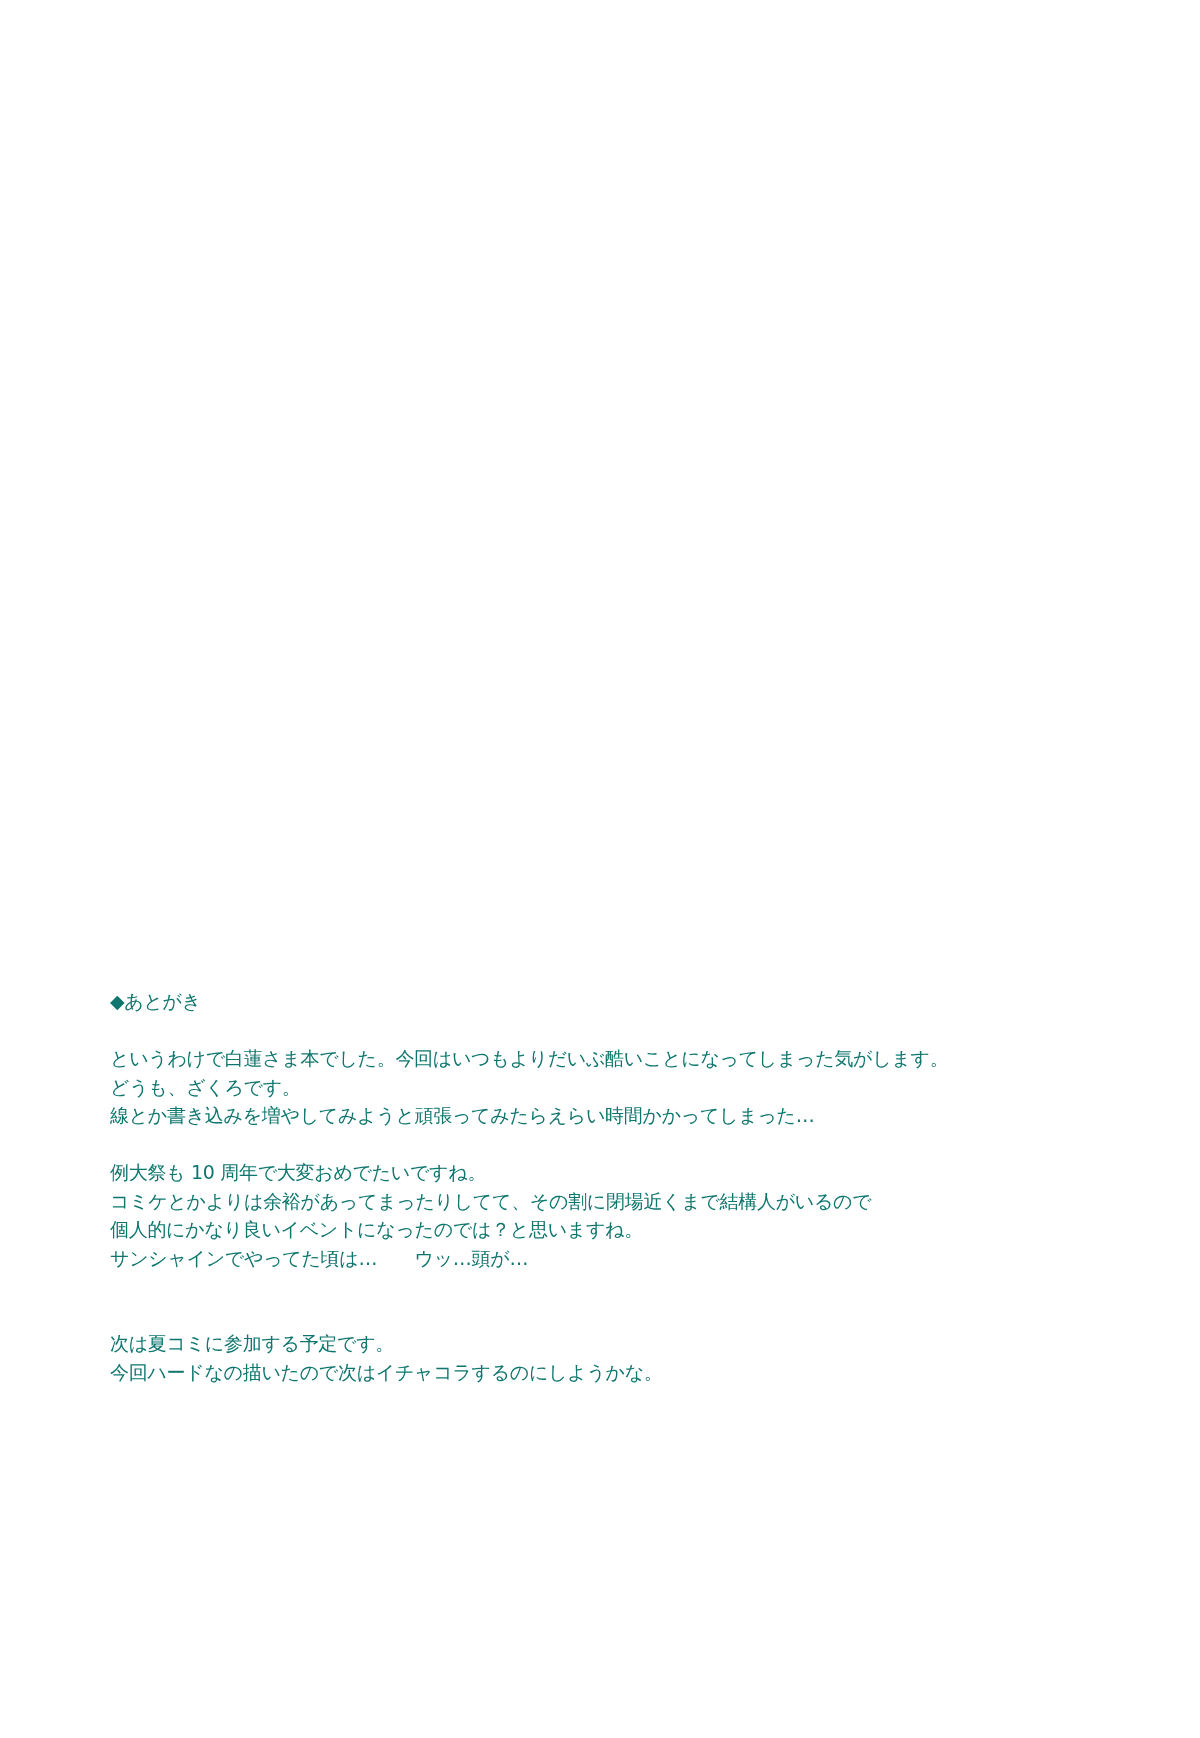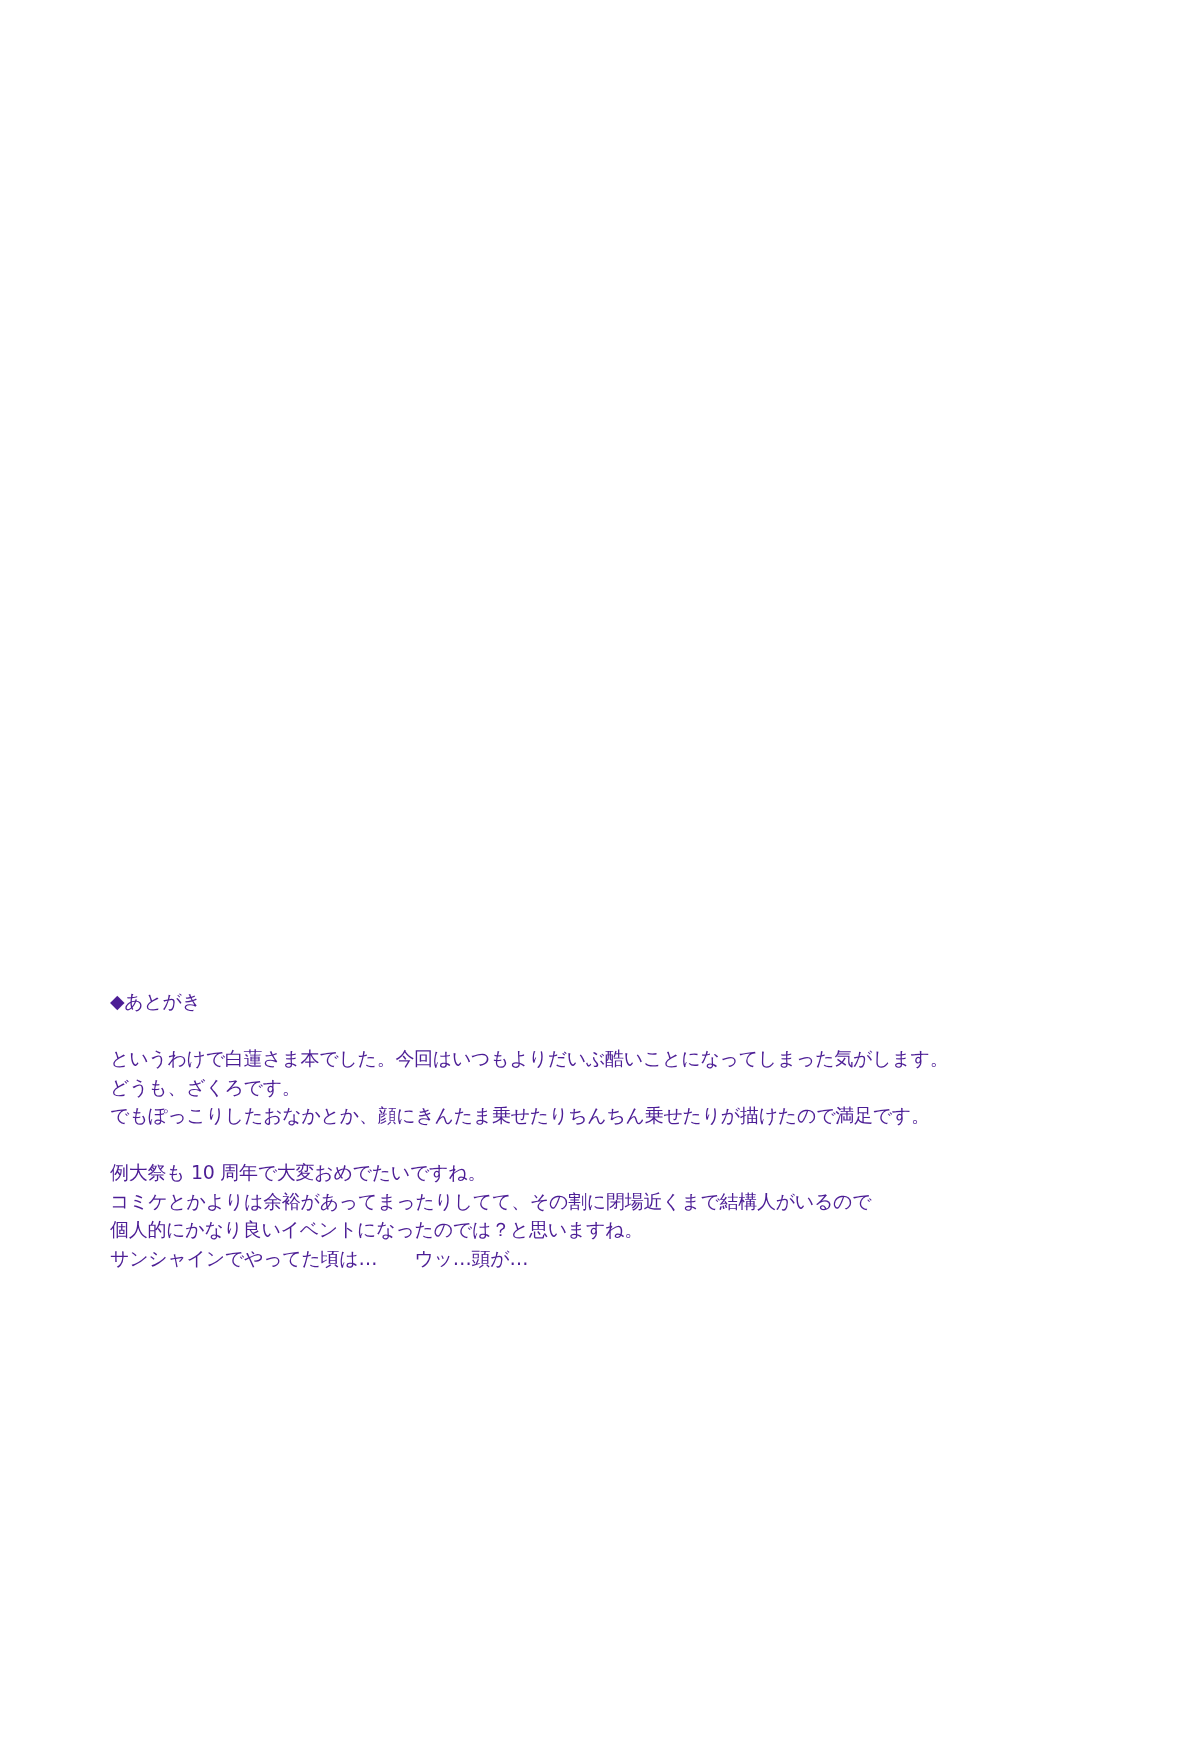--- a/index.html
+++ b/index.html
@@ -12,21 +12,21 @@
     width: 1200px;
     height: 1738px;
     background: #ffffff;
     overflow: hidden;
     font-family: "DejaVu Sans", "Liberation Sans", sans-serif;
   }
   .afterword {
     position: absolute;
     left: 110px;
     top: 987px;
-    color: #4c1d95;
+    color: #0f766e;
     font-size: 19px;
     line-height: 28.5px;
     letter-spacing: -0.3px;
   }
   .heading {
     font-weight: 400;
   }
   .para {
     margin-top: 28.5px;
   }
@@ -41,26 +41,30 @@
 <body>
 
 <div class="page">
   <div class="afterword">
 
     <div class="line heading">◆あとがき</div>
 
     <div class="para">
       <div class="line">というわけで白蓮さま本でした。今回はいつもよりだいぶ酷いことになってしまった気がします。</div>
       <div class="line">どうも、ざくろです。</div>
-      <div class="line">でもぽっこりしたおなかとか、顔にきんたま乗せたりちんちん乗せたりが描けたので満足です。</div>
+      <div class="line">線とか書き込みを増やしてみようと頑張ってみたらえらい時間かかってしまった…</div>
     </div>
 
     <div class="para">
       <div class="line">例大祭も 10 周年で大変おめでたいですね。</div>
       <div class="line">コミケとかよりは余裕があってまったりしてて、その割に閉場近くまで結構人がいるので</div>
       <div class="line">個人的にかなり良いイベントになったのでは？と思いますね。</div>
       <div class="line">サンシャインでやってた頃は…　　ウッ…頭が…</div>
     </div>
 
+    <div class="para gap2">
+      <div class="line">次は夏コミに参加する予定です。</div>
+      <div class="line">今回ハードなの描いたので次はイチャコラするのにしようかな。</div>
+    </div>
 
 
   </div>
 </div>
 
 </body></html>

